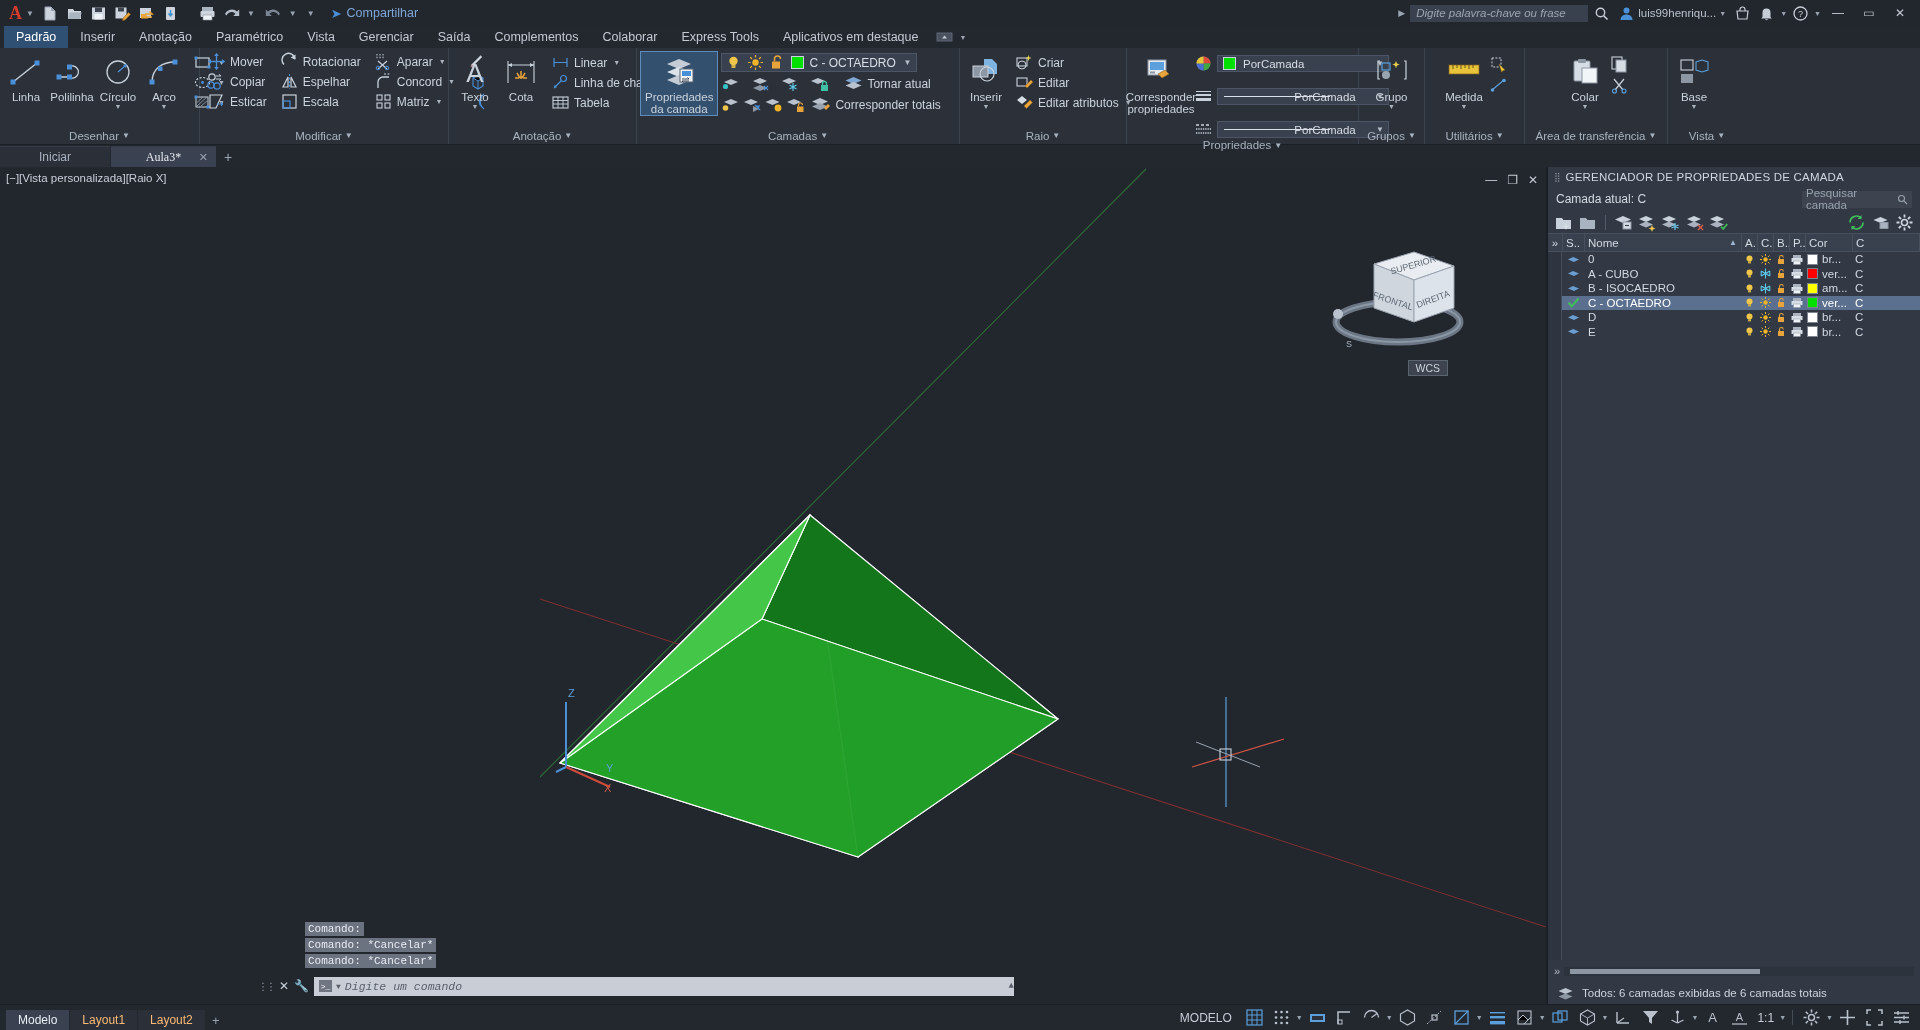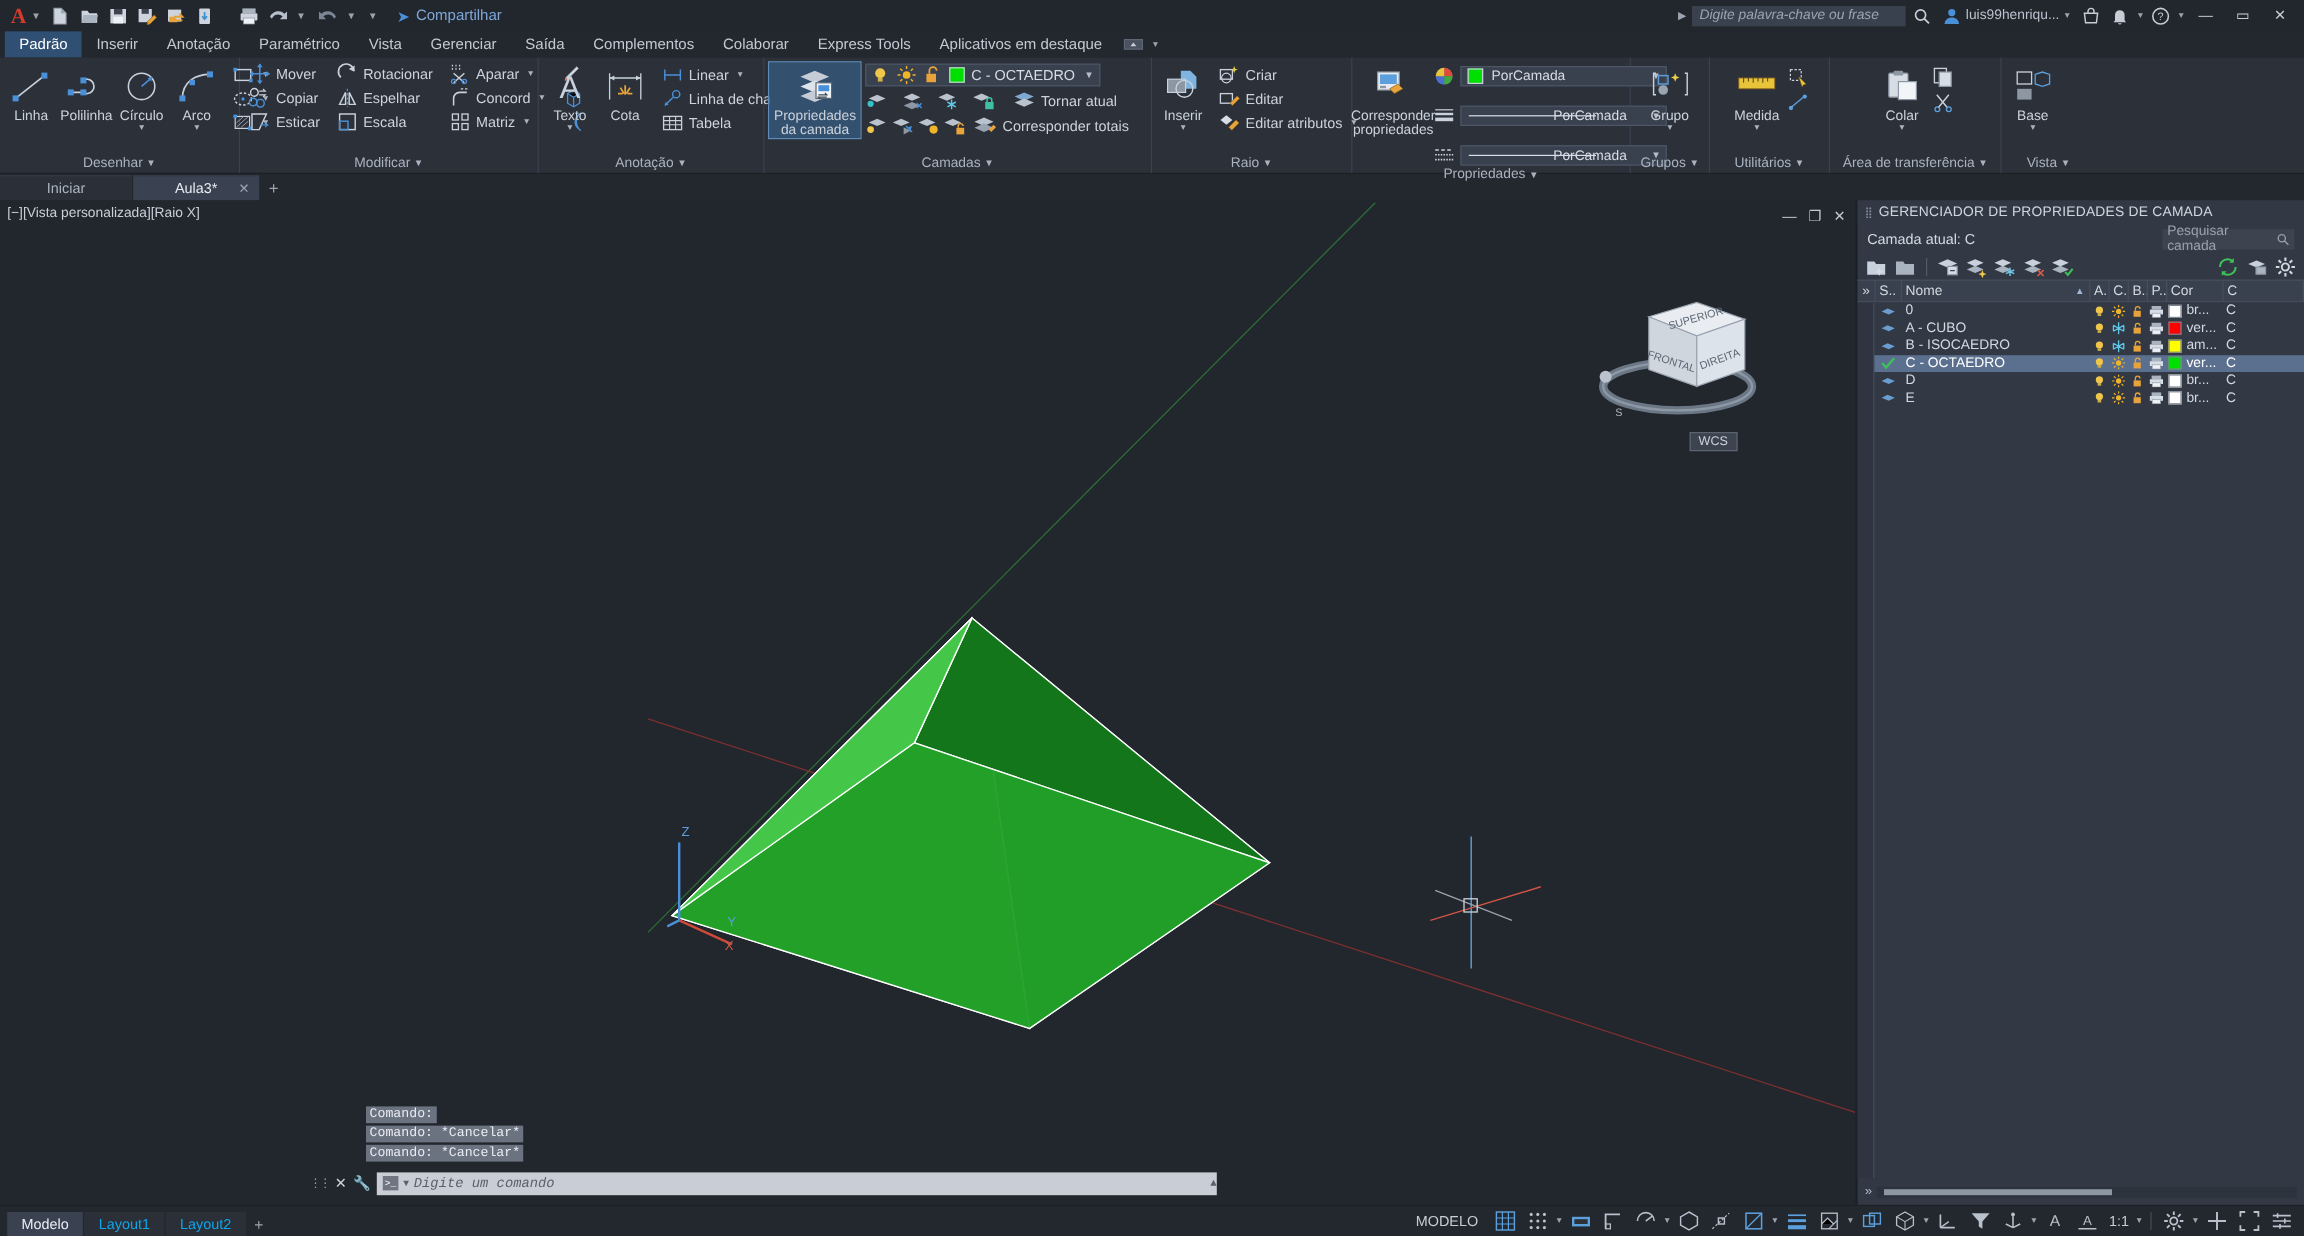--- a/index.html
+++ b/index.html
@@ -96,21 +96,21 @@
   .propdrop .cv { font-size:8px; color:#b4bdc8; position:absolute; right:4px;}
   .lineprev { position:absolute; left:6px; right:58px; height:1px; background:#d8dfe7;}
 
   
   .filetabs { height:22px; background:#23272e; display:flex; align-items:flex-end; flex:none;}
   .ftab {
     height:21px; min-width:110px; display:flex; align-items:center; justify-content:center;
     font-size:12px; color:#aab4c0; background:#2a2f38; margin-right:1px; position:relative;
     border-top:1px solid #343b46; cursor:default;
   }
-  .ftab.active { background:#3a4150; color:#e6ebf1; }
+  .ftab.active { background:#3a4150; color:#e6ebf1;font-family:Liberation Serif, serif; }
   .ftab .x { position:absolute; right:8px; font-size:11px; color:#9aa4b0;}
   .ftab-plus { width:22px;height:21px;display:flex;align-items:center;justify-content:center;font-size:14px;color:#9aa4b0;}
 
   
   .main { flex:1; display:flex; position:relative; min-height:0; }
   .canvas {
     flex:1; position:relative; background:#22262d; overflow:hidden;
   }
   .viewlabel { position:absolute; left:6px; top:5px; font-size:11.5px; color:#c8cfd8; }
   .vwbtns { position:absolute; right:8px; top:6px; display:flex; gap:10px; color:#c3cad3; font-size:12px;}
@@ -167,21 +167,21 @@
   .lp-hscroll i { position:absolute; left:6px; top:2px; width:190px; height:5px; background:#8d97a4; display:block;}
   .lp-status { height:22px; display:flex; align-items:center; gap:7px; padding:0 8px; font-size:11.5px; color:#cdd4dd; background:#323944;}
 
   
   .statusbar {
     height:26px; background:#23272e; display:flex; align-items:center; flex:none; padding:0 6px;
     border-top:1px solid #1b1f26;
   }
   .ltabs { display:flex; align-items:flex-end; height:100%; }
   .ltab {
-    height:20px; padding:0 12px; display:flex;align-items:center; font-size:12px; color:#0ea5e9;
+    height:20px; padding:0 12px; display:flex;align-items:center; font-size:12px; color:#fdba74;
     background:#2a2f38; margin-right:1px;
   }
   .ltab.active { background:#3a4150; color:#e9eef4;}
   .ltab-plus{ width:20px;height:20px;display:flex;align-items:center;justify-content:center;color:#9aa4b0;font-size:13px;}
   .sright { margin-left:auto; display:flex; align-items:center; gap:2px;}
   .sbtn { height:22px; min-width:21px; display:flex;align-items:center;justify-content:center;padding:0 3px; color:#b8c1cc; font-size:12px;}
   .sbtn.on { color:#4f9ce8; }
   .smodel { font-size:12px; color:#c6cdd6; padding:0 8px 0 4px;}
   .scaret{font-size:7px;color:#9aa4b0;}
   .sdiv{width:1px;height:15px;background:#454d59;margin:0 4px;}
@@ -1409,20 +1409,29 @@
 
         </div>
       </div>
 
       <div class="lp-bottom">
         <span class="lp-chevrons">»</span>
         <div class="lp-hscroll">
             <i></i>
           </div>
       </div>
+      <div class="lp-status">
+        <span>
+            <svg class="ic18" viewBox="0 0 19 19">
+              <path d="M9.5 4l7 3-7 3-7-3z" fill="#b9c2cd"></path>
+              <path d="M9.5 9.5l7 3-7 3-7-3z" fill="#8d96a3"></path>
+            </svg>
+          </span>
+        <span>Todos: 6 camadas exibidas de 6 camadas totais</span>
+      </div>
     </div>
   </div>
 
   <div class="statusbar">
     <div class="ltabs">
       <div class="ltab active">
           <span>Modelo</span>
         </div>
       <div class="ltab">
           <span>Layout1</span>

